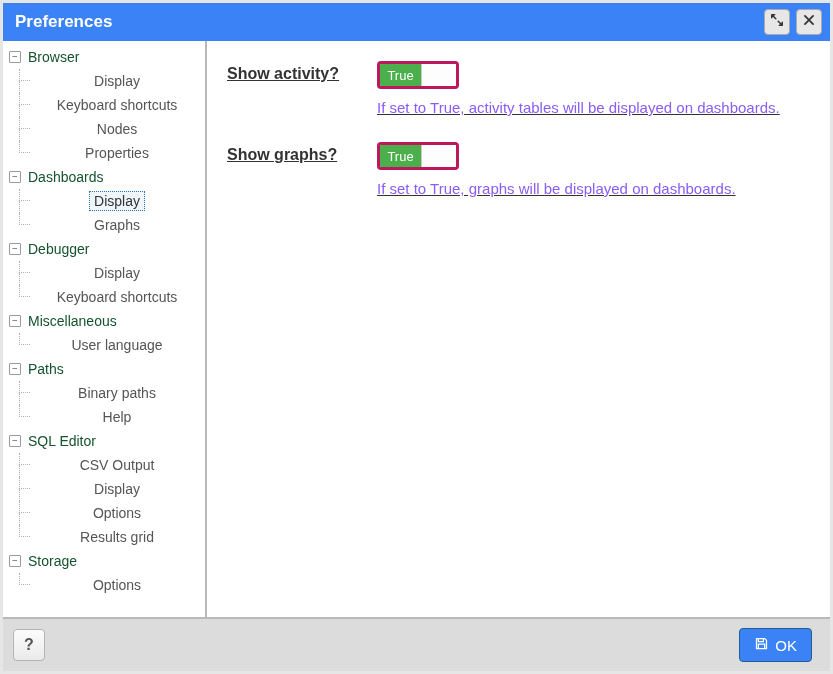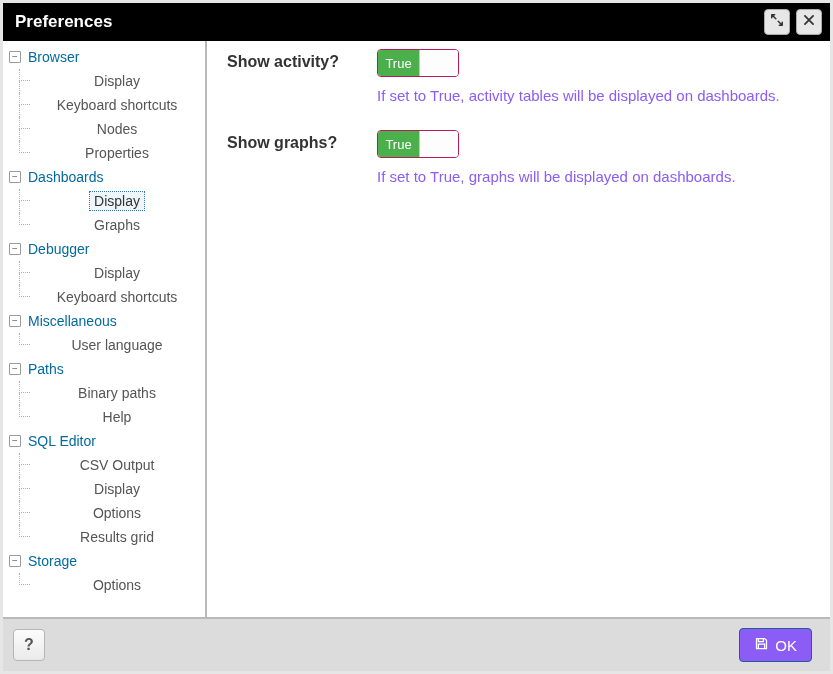--- a/index.html
+++ b/index.html
@@ -1,21 +1,21 @@
 <!DOCTYPE html>
 <html><head>
 <meta charset="utf-8">
 <style>
   * { box-sizing: border-box; }
   html, body { margin: 0; padding: 0; font-family: "Helvetica Neue", Helvetica, Arial, sans-serif; font-size: 14px; color: #333; }
   .dialog {
     width: 833px; height: 674px; border: 3px solid #e6e6e6; background: #fff; display: flex; flex-direction: column;
   }
   .titlebar {
-    background: #000000; color: #fff; display: flex; align-items: center; justify-content: space-between;
+    background: #3b82f6; color: #fff; display: flex; align-items: center; justify-content: space-between;
     padding: 6px 8px 6px 12px; font-size: 17px; font-weight: 600;
   }
   .titlebar .title { }
   .titlebar .controls { display: flex; gap: 6px; }
   .winbtn {
     width: 26px; height: 26px; background: #e7e7e7; border: 1px solid #aaa; border-radius: 4px;
     display: flex; align-items: center; justify-content: center; cursor: pointer; color: #333;
   }
   .winbtn svg { width: 14px; height: 14px; }
   .body {
@@ -26,63 +26,63 @@
   }
   .tree { list-style: none; margin: 0; padding: 0; }
   .tree li { position: relative; }
   .node-row {
     display: flex; align-items: center; height: 24px; cursor: pointer; white-space: nowrap;
   }
   .toggle {
     width: 12px; height: 12px; border: 1px solid #9a9a9a; border-radius: 1px; margin-right: 4px;
     display: flex; align-items: center; justify-content: center; font-size: 10px; line-height: 1; color: #666; background: #fff;
   }
-  .node-label { padding: 1px 3px; color: #0369a1; }
+  .node-label { padding: 1px 3px; color: #14532d; }
   .children { list-style: none; margin: 0; padding: 0 0 0 10px; }
   .child-row {
     display: flex; align-items: center; height: 24px; padding-left: 10px; cursor: pointer; position: relative; justify-content: center;
   }
   .child-row::before {
     content: ""; position: absolute; left: 0; top: 0; bottom: 50%; width: 10px;
     border-left: 1px dotted #b0b0b0; border-bottom: 1px dotted #b0b0b0;
   }
   .child-row.has-next::after {
     content: ""; position: absolute; left: 0; top: 50%; bottom: -50%; border-left: 1px dotted #b0b0b0;
   }
   .child-label { padding: 1px 4px; color: #555; }
   .child-label.selected { border: 1px dotted #2c76b4; background: #eef5fb; color: #333; }
   .content {
-    flex: 1; padding: 8px 20px; overflow: auto;
+    flex: 1; padding: 20px 20px; overflow: auto; text-decoration: underline;
   }
   .setting { display: flex; align-items: flex-start; margin-bottom: 26px; }
   .setting-label { width: 150px; font-weight: 600; font-size: 16px; color: #333; padding-top: 4px; }
   .setting-body { flex: 1; }
   .toggle-switch {
-    width: 82px; height: 28px; border: 1px solid #be185d; border-radius: 4px; background: #fff;
+    width: 82px; height: 28px; border: 3px solid #be185d; border-radius: 4px; background: #fff;
     display: inline-flex; overflow: hidden; cursor: pointer; position: relative;
   }
   .toggle-on {
     width: 42px; background: #4bb04b; color: #fff; display: flex; align-items: center; justify-content: center;
     font-size: 13px; font-weight: 500; border-right: 1px solid #c9c9c9;
   }
   .toggle-off { flex: 1; background: #fdfdfd; }
   .setting-desc { color: #8b5cf6; margin-top: 10px; font-size: 15px; }
   .footer {
     border-top: 2px solid #b9b9b9; background: #dcdcdc; padding: 9px 10px; display: flex; align-items: center;
   }
   .helpbtn {
     width: 32px; height: 32px; background: linear-gradient(#fcfcfc,#eaeaea); border: 1px solid #b5b5b5; border-radius: 4px;
     display: flex; align-items: center; justify-content: center; font-weight: 700; color: #555; cursor: pointer; font-size: 16px;
   }
   .spacer { flex: 1; }
   .btn {
     height: 34px; padding: 0 14px; border-radius: 4px; display: inline-flex; align-items: center; gap: 6px;
     font-size: 15px; cursor: pointer; border: 1px solid transparent; color: #fff;
   }
-  .btn-primary { background: #8b5cf6; border-color: #215e91; margin-right: 8px; }
+  .btn-primary { background: #3b82f6; border-color: #215e91; margin-right: 8px; }
   .btn-danger  { background: #d9534f; border-color: #b93d3a; }
   .btn svg { width: 15px; height: 15px; fill: currentColor; }
 </style>
 </head>
 <body>
 
 <div class="dialog">
 
   <div class="titlebar">
     <div class="title">Preferences</div>

